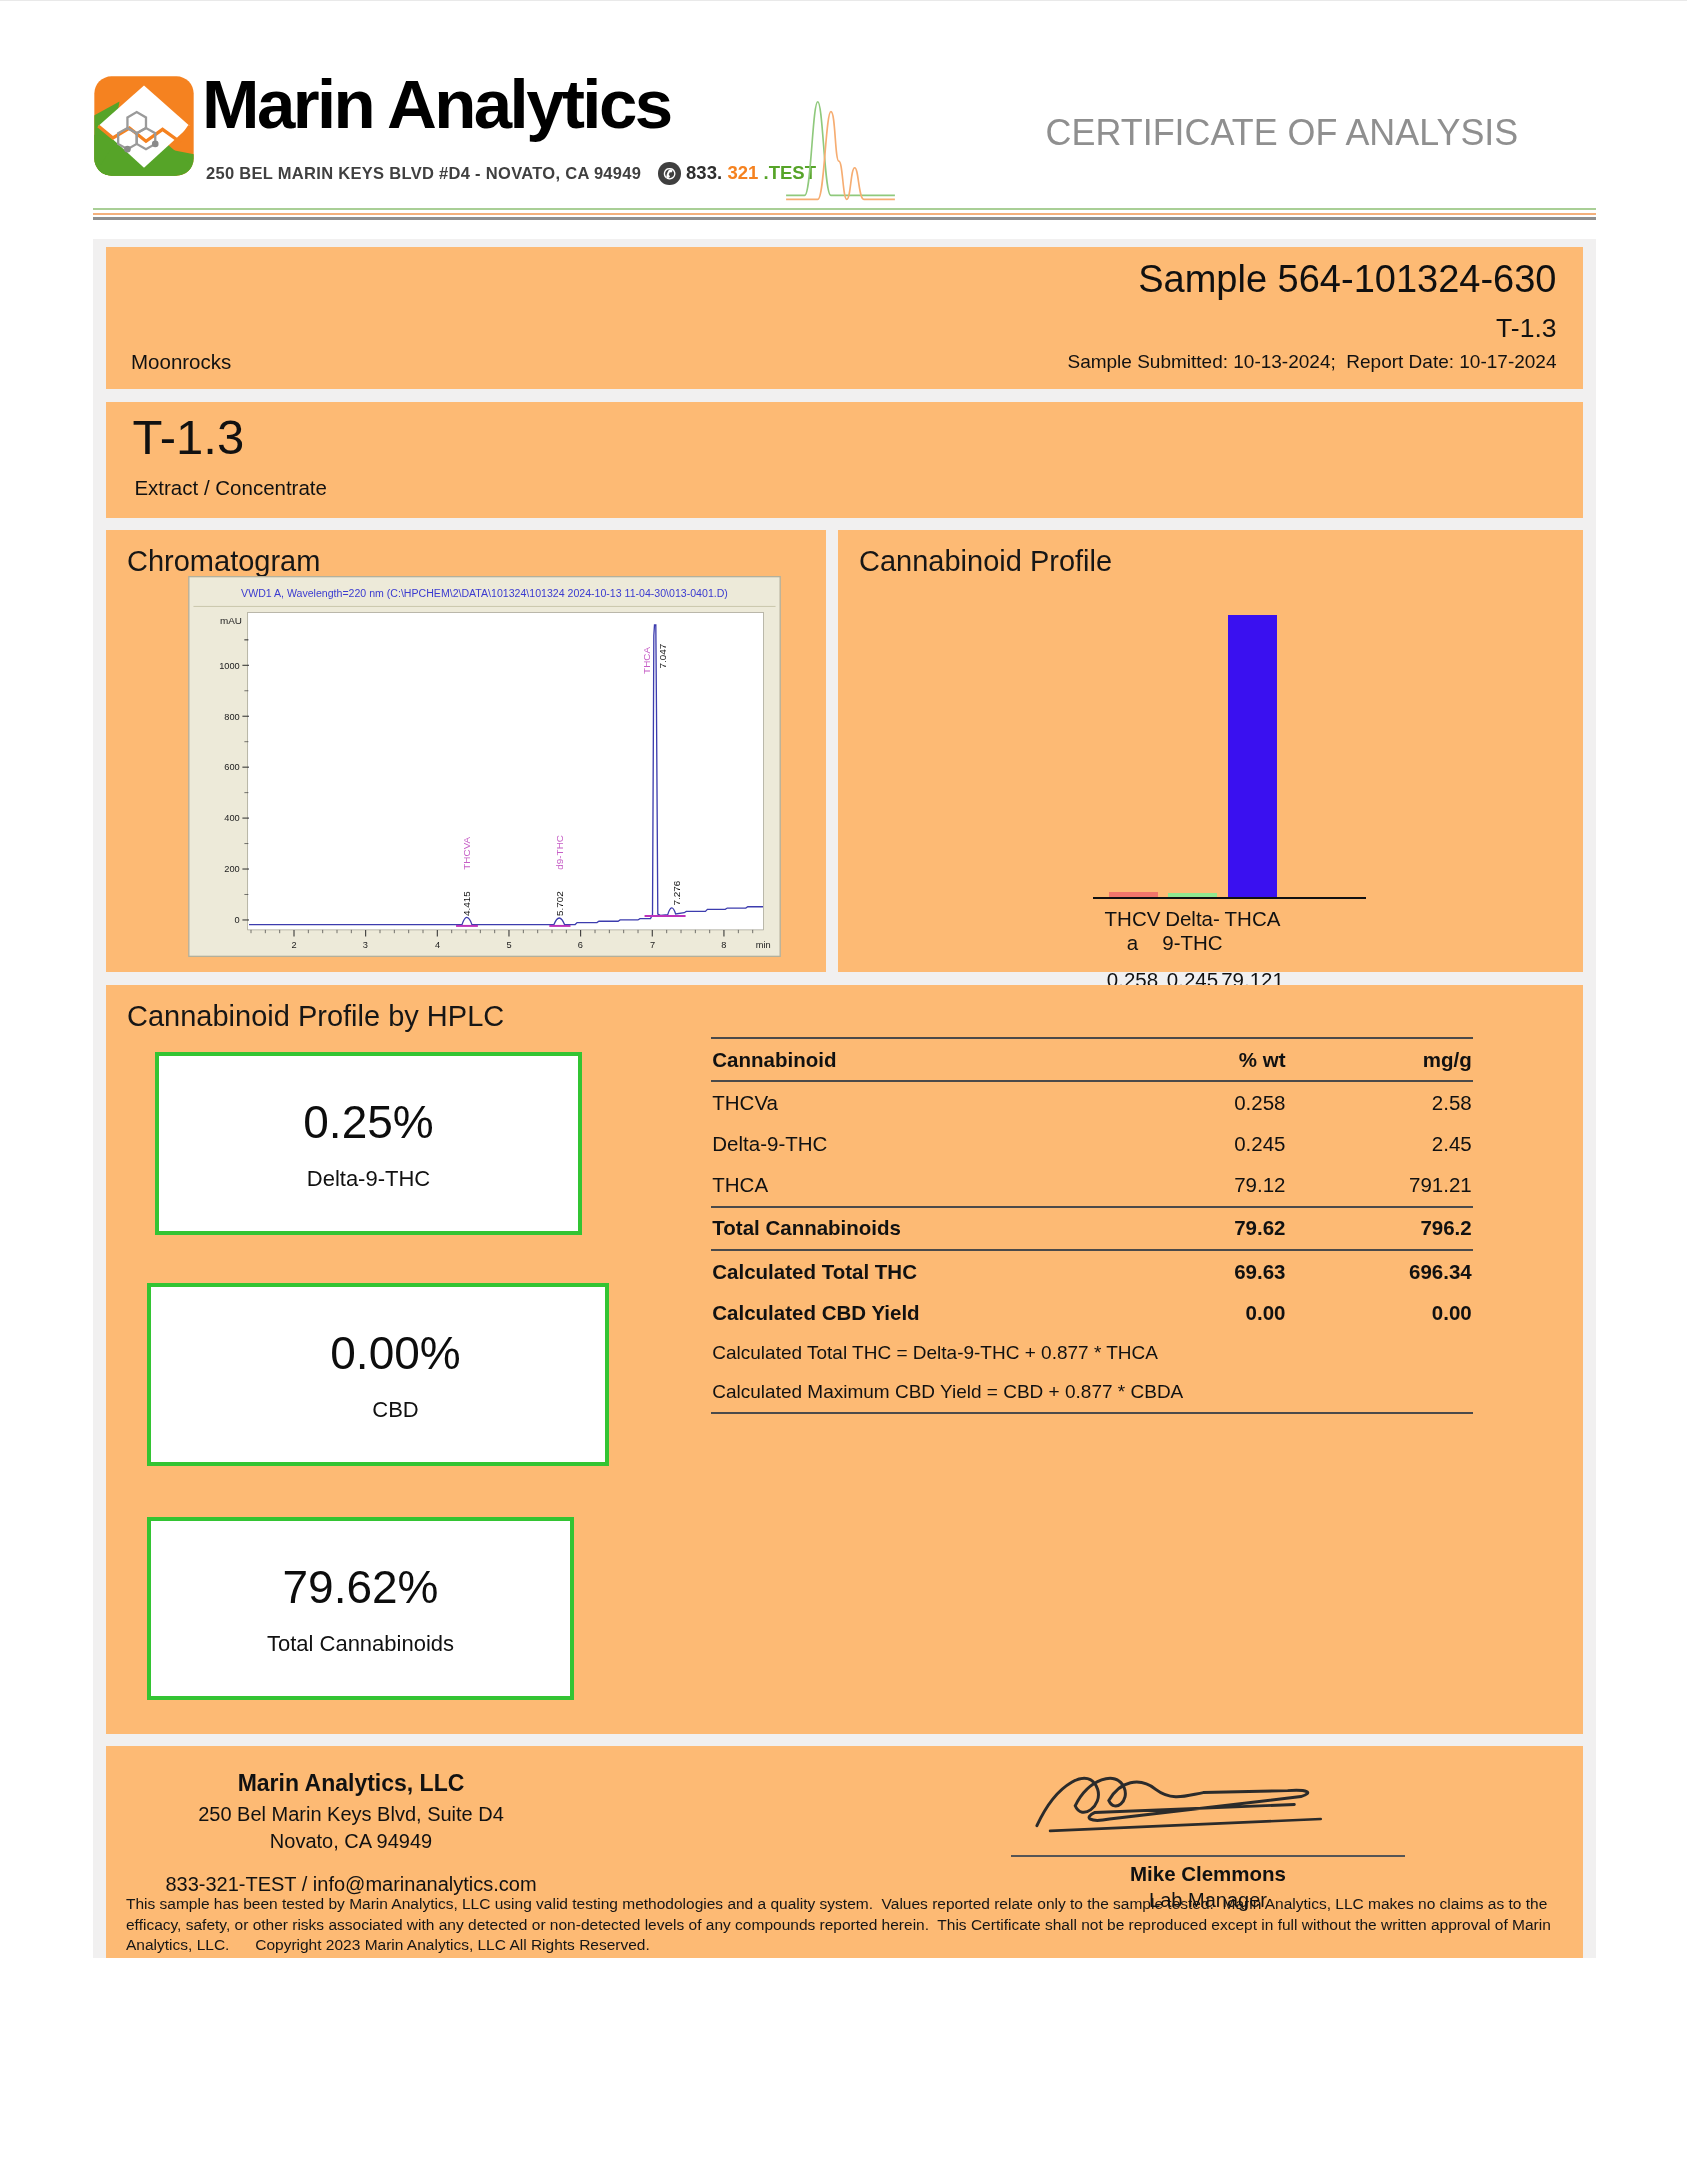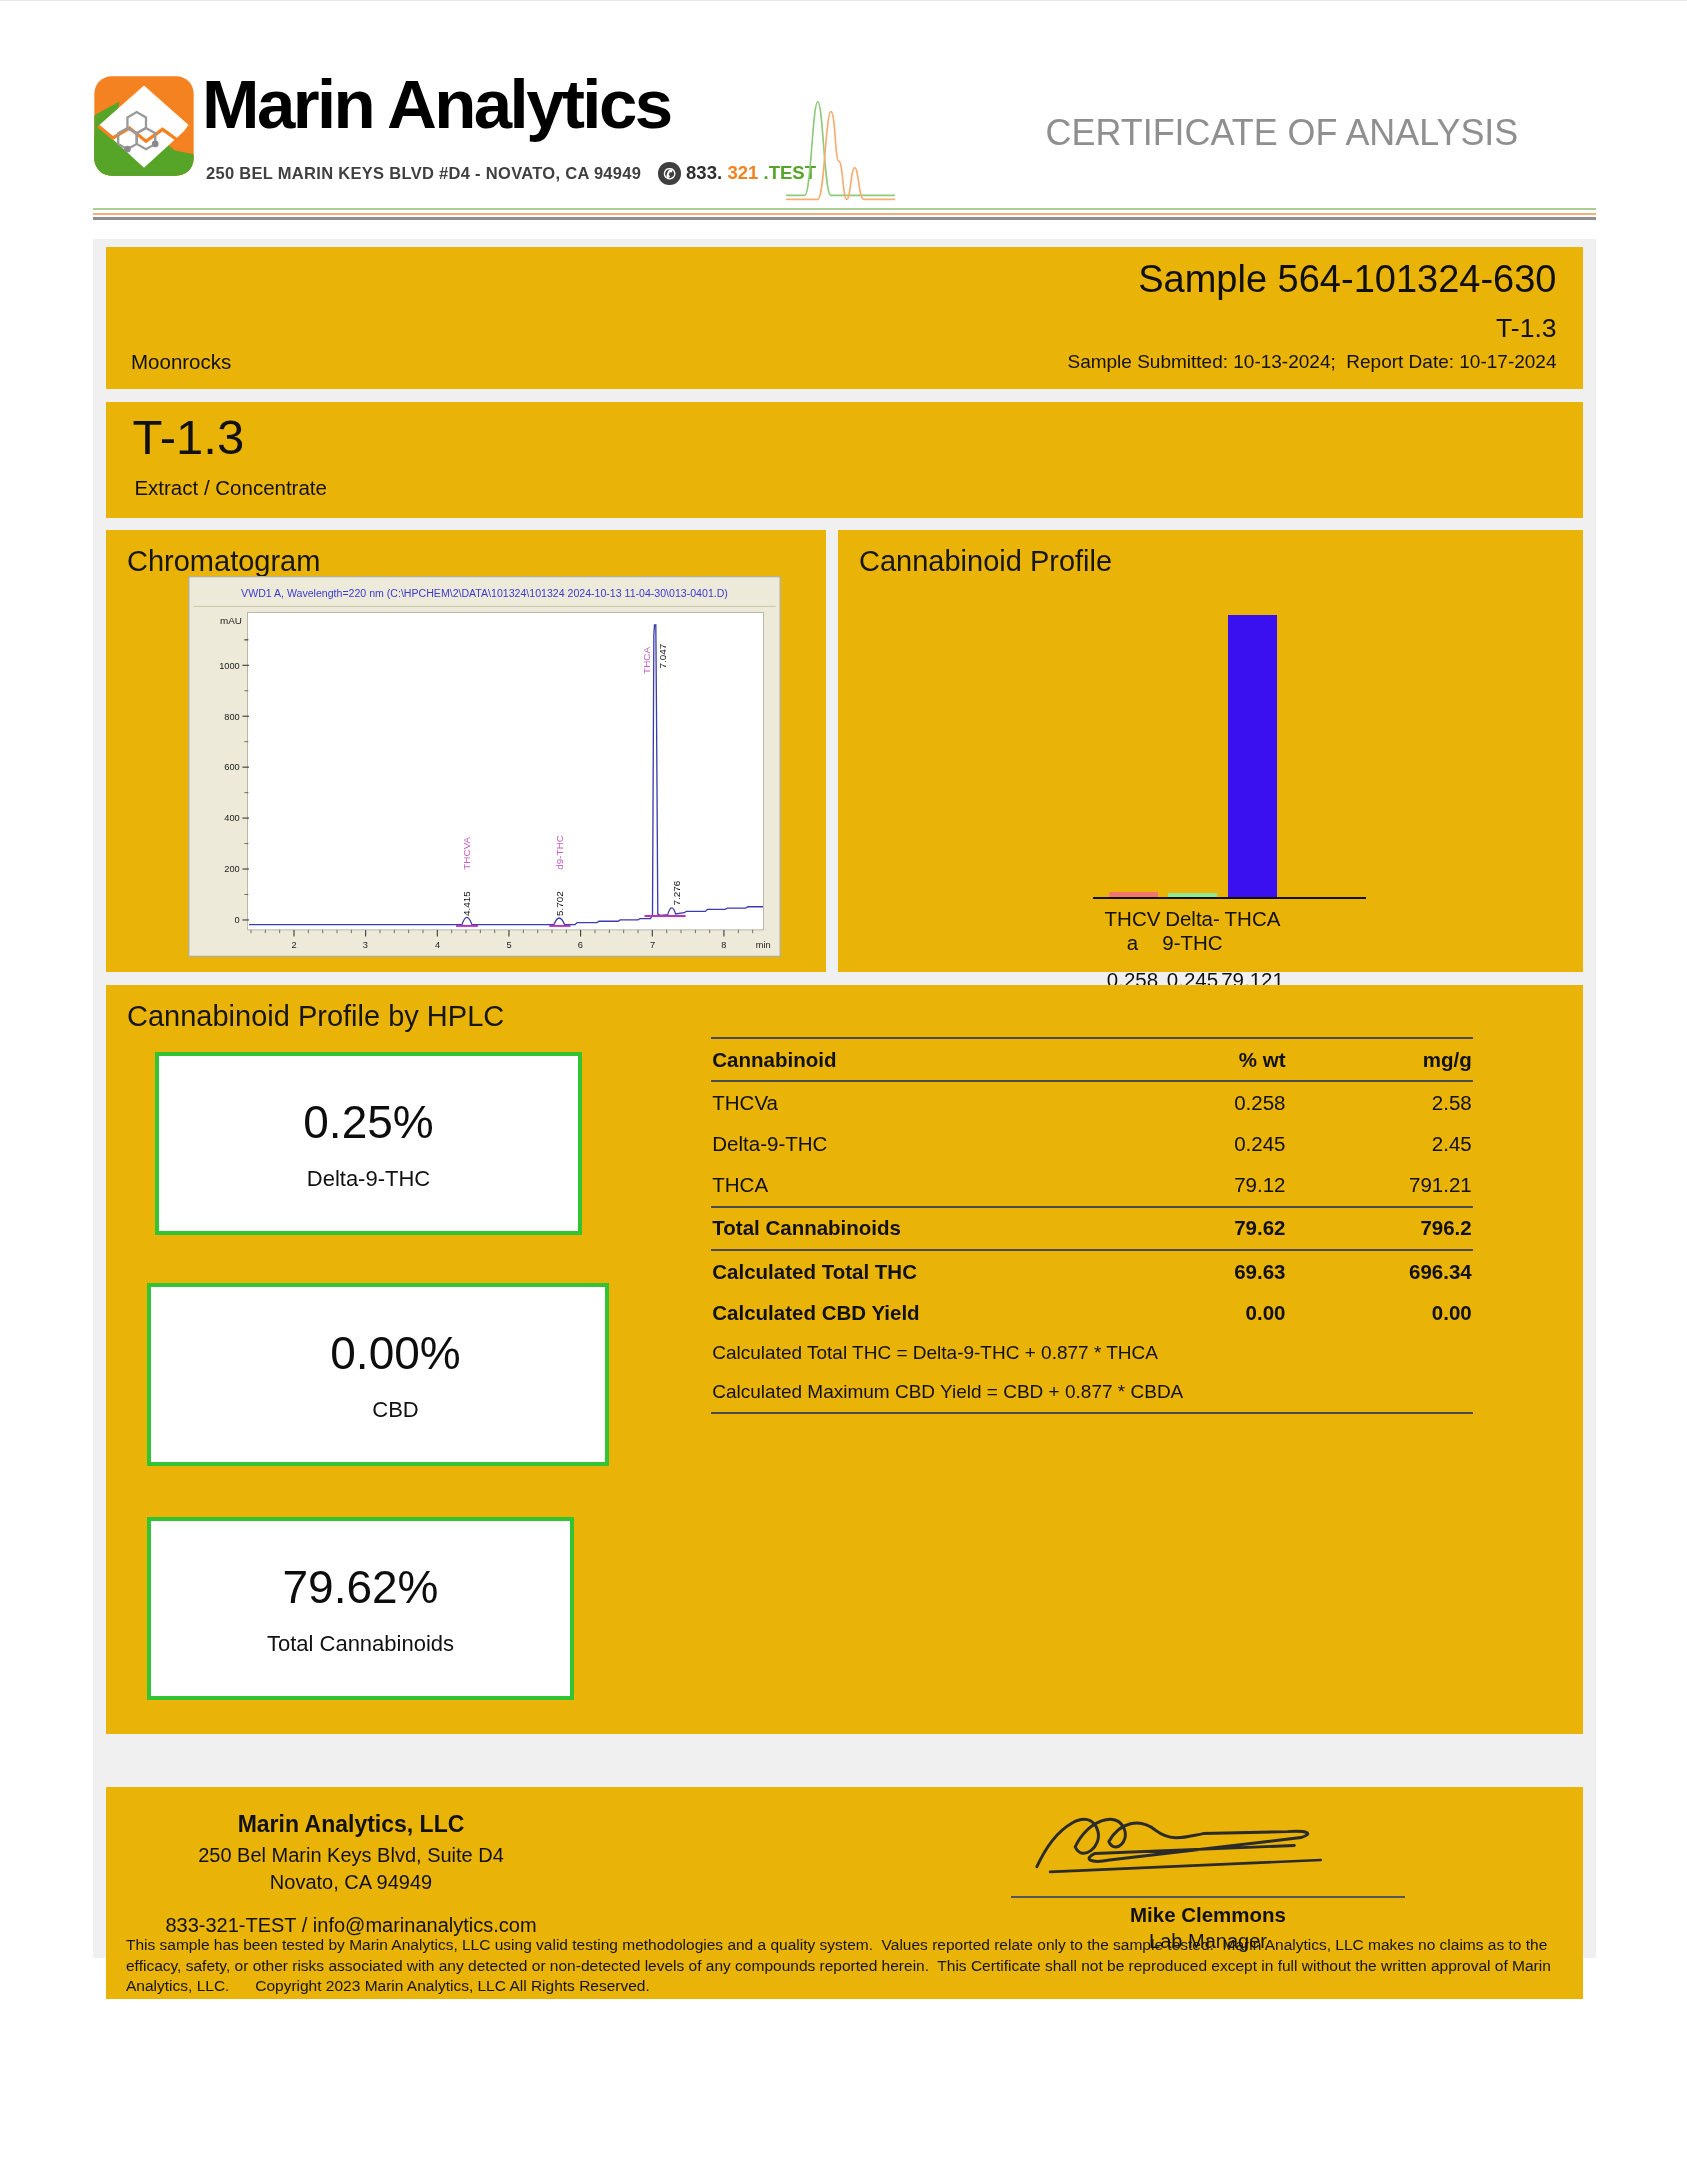--- a/index.html
+++ b/index.html
@@ -18,27 +18,27 @@
   .ph-pre{color:#2e2e2e;} .ph-mid{color:#f58220;} .ph-suf{color:#56a428;}
   #hdr-peaks{position:absolute;left:786px;top:81px;}
   #coa-title{position:absolute;right:169px;top:111px;font-size:37px;color:#8f8f8f;
              letter-spacing:0px;transform:scaleX(0.97);transform-origin:right;white-space:nowrap;}
   .rule{position:absolute;left:93px;width:1503px;}
   #rule-green{top:207px;height:2px;background:#a9cf96;}
   #rule-orange{top:212px;height:2px;background:#f4b07c;}
   #rule-gray{top:216px;height:3.3px;background:#8f8f8f;}
   
   #band{position:absolute;left:93px;top:238px;width:1503px;height:1719px;background:#f1f0f0;}
-  .panel{position:absolute;background:#eab308;}
+  .panel{position:absolute;background:#fdba74;}
   #p-sample{left:106px;top:246px;width:1477px;height:142px;}
   #p-product{left:106px;top:401px;width:1477px;height:116px;}
   #p-chrom{left:106px;top:529px;width:720px;height:442px;}
   #p-profile{left:838px;top:529px;width:745px;height:442px;}
   #p-hplc{left:106px;top:984px;width:1477px;height:749px;}
-  #p-footer{left:106px;top:1745px;width:1477px;height:212px;margin-top:41px;}
+  #p-footer{left:106px;top:1745px;width:1477px;height:212px;}
   
   .sample-title{position:absolute;top:10.6px;right:26.5px;font-size:38px;color:#101010;}
   .sample-sub{position:absolute;top:66px;right:26.5px;font-size:26.5px;}
   .sample-client{position:absolute;bottom:14.6px;left:25px;font-size:20.5px;}
   .sample-dates{position:absolute;bottom:16px;right:26.5px;font-size:19px;white-space:pre-wrap;}
   
   .prod-name{position:absolute;left:26.5px;top:6.6px;font-size:49px;}
   .prod-type{position:absolute;left:28.4px;top:74px;font-size:20.5px;}
   
   .sec-title{position:absolute;left:21px;top:14.6px;font-size:29px;color:#161616;}

